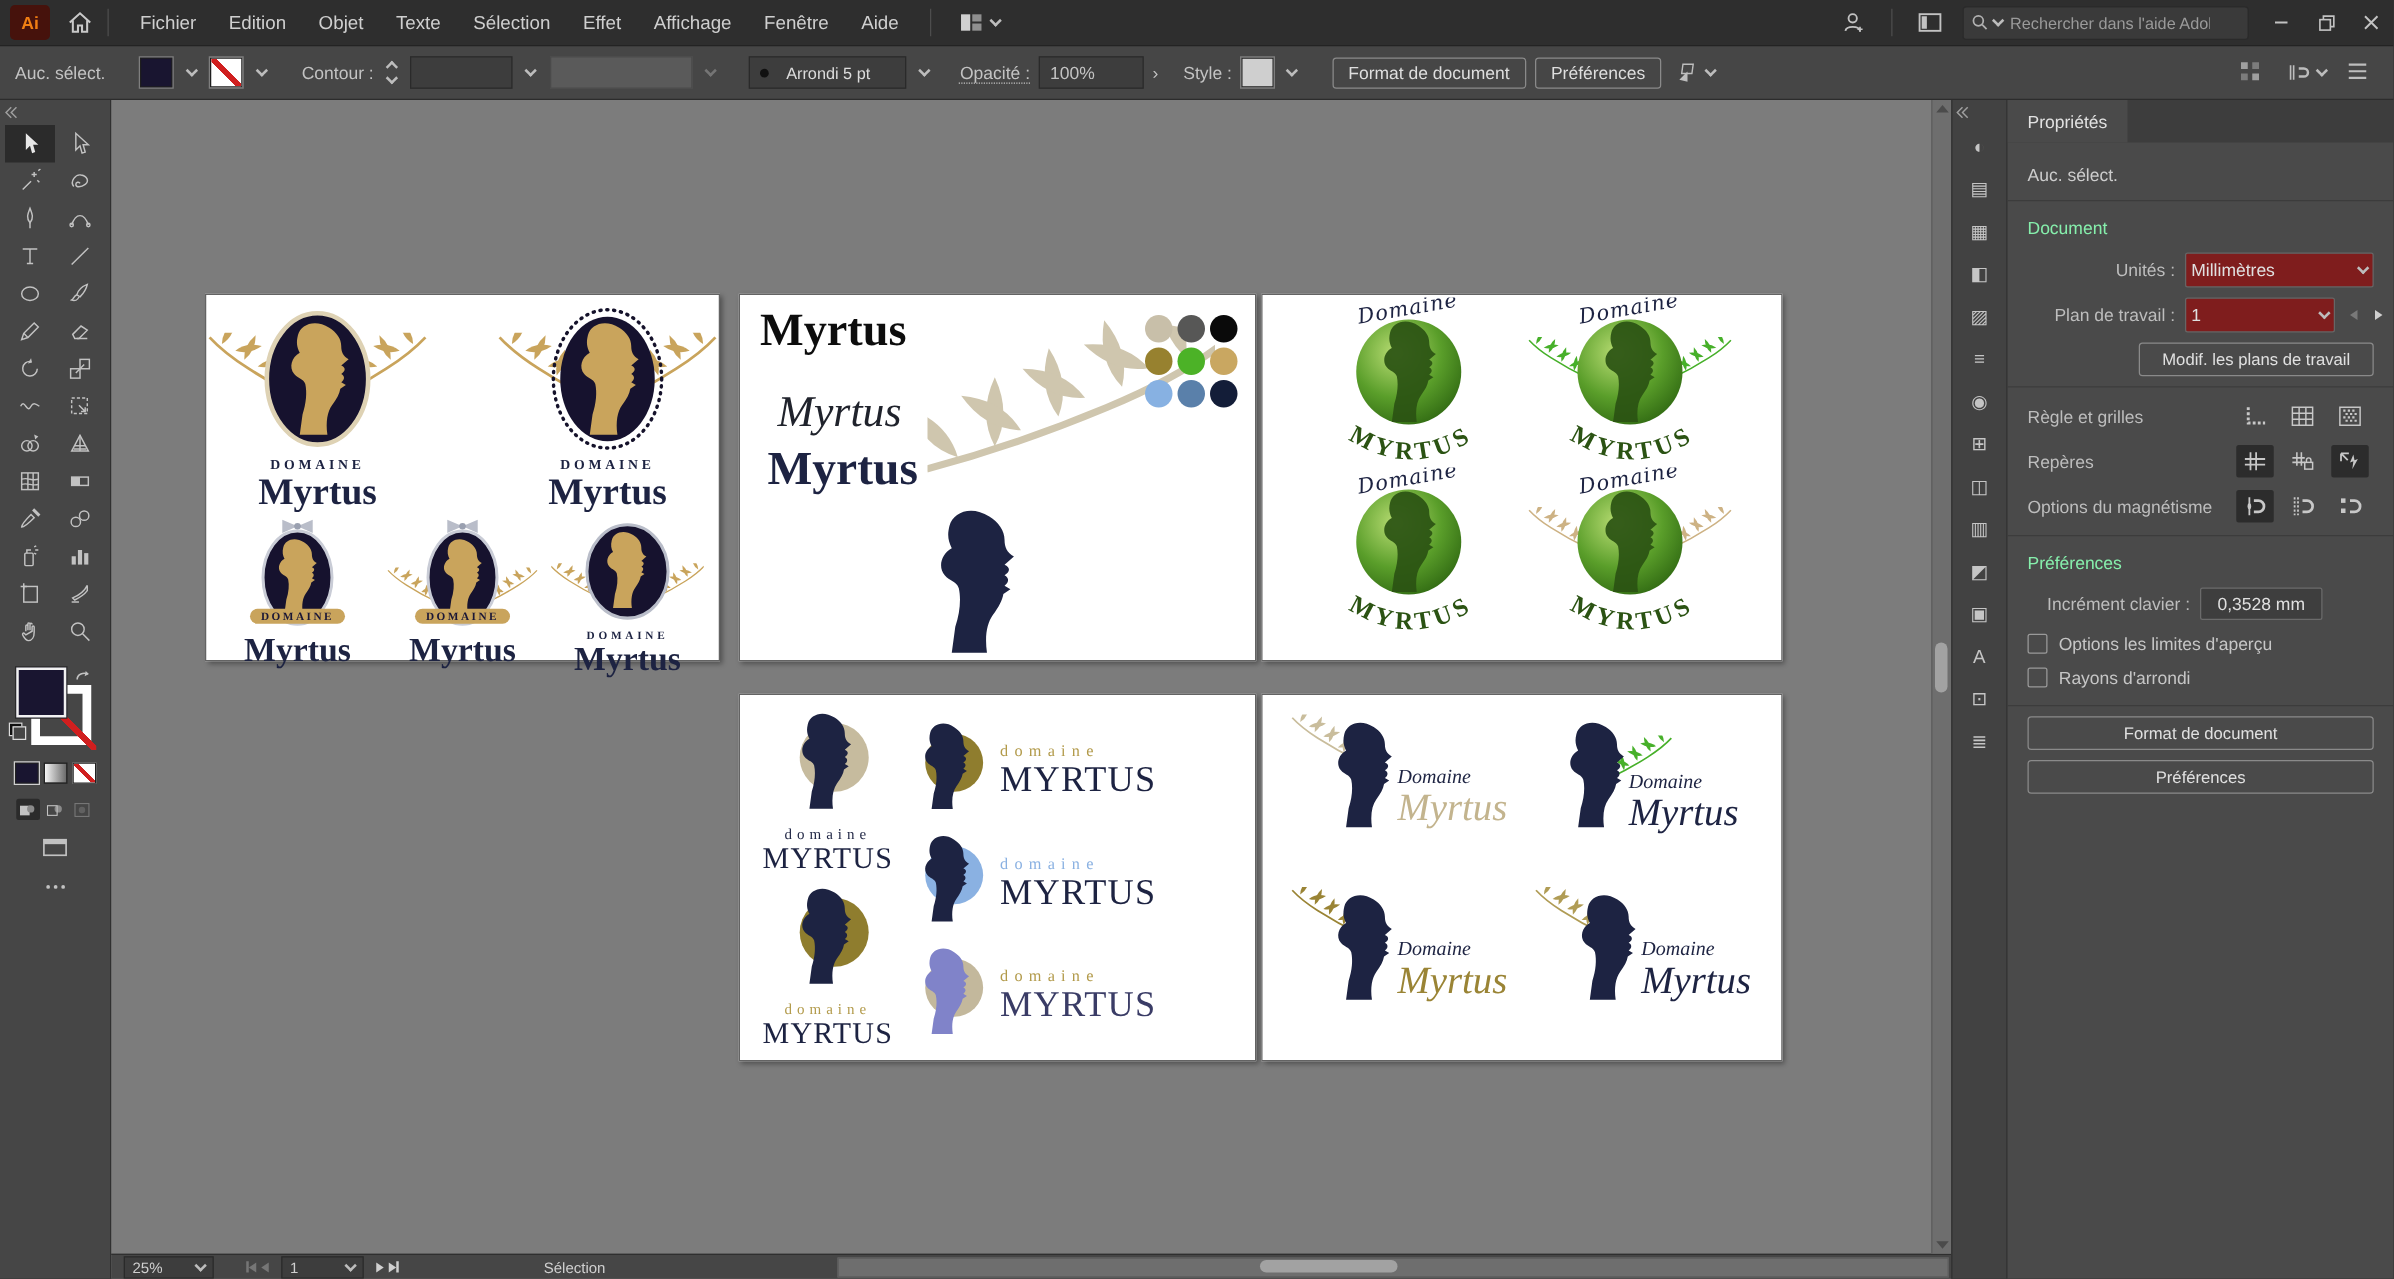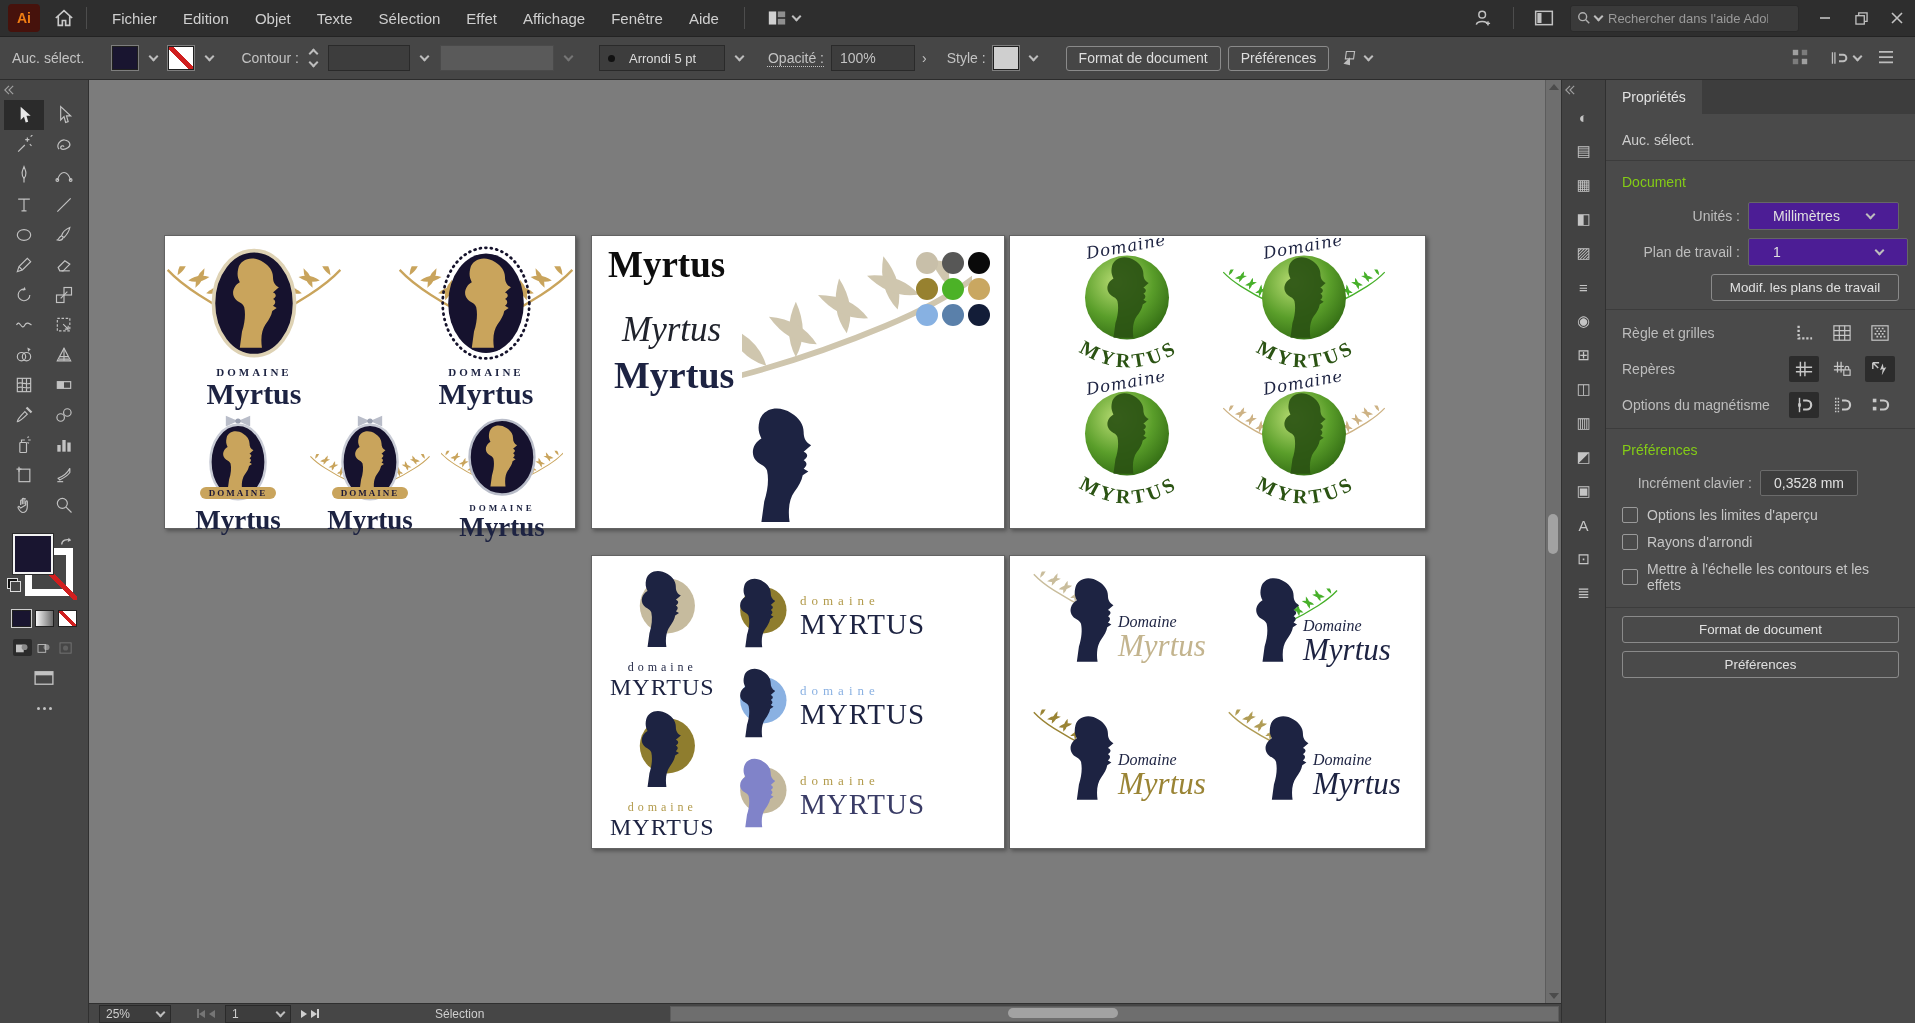--- a/index.html
+++ b/index.html
@@ -101,25 +101,25 @@
   .icondock .dock-head{padding-left:4px;}
   .picon{width:30px;height:28px;margin:3px 0;display:flex;align-items:center;justify-content:center;
          color:#c5c5c5;font-size:15px;border-radius:3px;}
   
   .propspanel{width:309px;background:#4a4a4a;border-left:1px solid #303030;font-size:14px;overflow:hidden;}
   .ptabs{height:34px;background:#3d3d3d;display:flex;}
   .ptab{background:#4a4a4a;padding:0 16px;display:flex;align-items:center;color:#e2e2e2;font-size:14px;}
   .pbody{padding:10px 16px 0 16px;color:#c2c2c2;}
   .pstatus{padding:8px 0 12px 0;color:#cdcdcd;}
   .pdivider{height:1px;background:#3c3c3c;margin:0 -16px;}
-  .psection{padding:13px 0 4px 0;color:#84cc16;}
+  .psection{padding:13px 0 4px 0;color:#86efac;}
   .prow{display:flex;align-items:center;margin:8px 0;}
   .plabel{width:118px;text-align:right;padding-right:8px;color:#bdbdbd;flex:none;}
-  .pselect{flex:1;height:26px;background:#4c1d95;border:1px solid #666;border-radius:2px;display:flex;
-           align-items:center;padding:0 24px;color:#e0e0e0;}
+  .pselect{flex:1;height:26px;background:#7f1d1d;border:1px solid #666;border-radius:2px;display:flex;
+           align-items:center;padding:0 4px;color:#e0e0e0;}
   .pselect .chev{margin-left:auto;}
   .pinput{width:96px;height:24px;background:#3e3e3e;border:1px solid #6b6b6b;border-radius:2px;
           display:flex;align-items:center;justify-content:center;color:#e0e0e0;}
   .pbtn{height:27px;border:1px solid #8a8a8a;border-radius:3px;display:flex;align-items:center;
         justify-content:center;color:#e0e0e0;background:transparent;}
   .arrpair{display:flex;gap:14px;margin-left:12px;}
   .iconrow{display:flex;align-items:center;margin:10px 0;}
   .iconrow .lbl{flex:1;color:#bdbdbd;}
   .ibtns{display:flex;gap:8px;padding-right:4px;}
   .ibtn{width:30px;height:26px;display:flex;align-items:center;justify-content:center;border-radius:2px;}
@@ -970,23 +970,19 @@
           <div class="pinput">0,3528 mm</div>
         </div>
         <div class="cbrow">
           <span class="cbox"></span>
           <span>Options les limites d'aperçu</span>
         </div>
         <div class="cbrow">
           <span class="cbox"></span>
           <span>Rayons d'arrondi</span>
         </div>
-        <div class="cbrow">
-          <span class="cbox"></span>
-          <span>Mettre à l'échelle les contours et les effets</span>
-        </div>
         <div class="pdivider" style="margin-top:14px"></div>
         <button class="pbtn" style="width:100%;margin:8px 0 4px 0">Format de document</button>
         <button class="pbtn" style="width:100%;margin:8px 0">Préférences</button>
       </div>
     </aside>
   </div>
 </div>
 
 </body></html>

